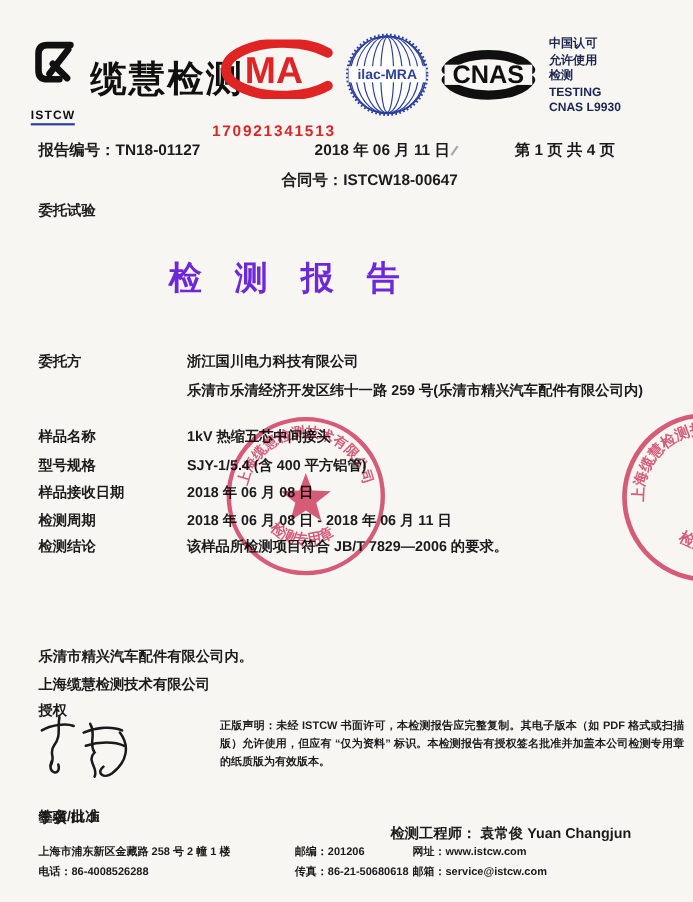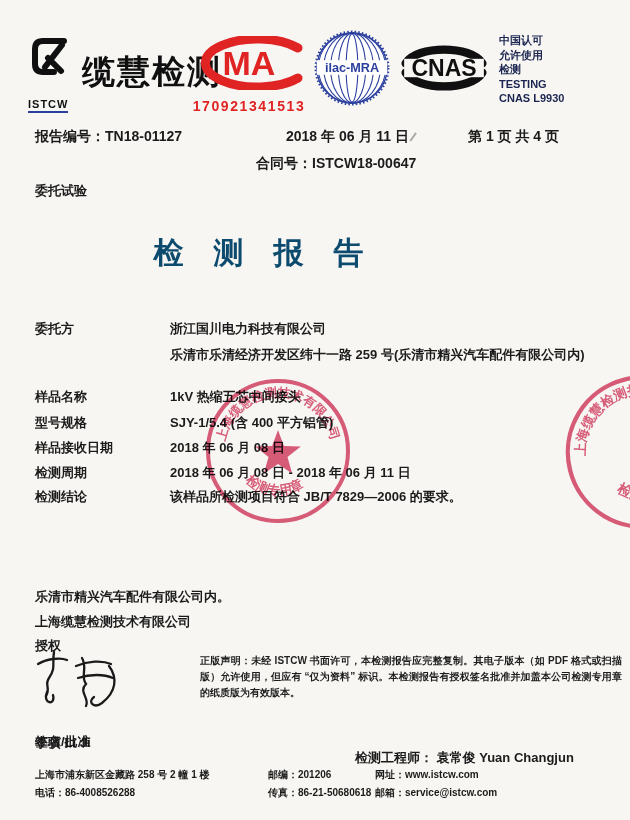--- a/index.html
+++ b/index.html
@@ -11,21 +11,21 @@
   }
   .abs{position:absolute;}
   
   .brand-cn{font-size:33px;font-weight:900;letter-spacing:2px;color:#101010;}
   .istcw-word{font-size:11px;font-weight:900;letter-spacing:1px;color:#101010;}
   .cma-num{font-size:14px;font-weight:800;color:#e02424;letter-spacing:1.6px;}
   .accred{font-size:11px;font-weight:700;line-height:14.5px;color:#1b2550;}
   
   .meta{font-size:14px;font-weight:700;white-space:nowrap;}
   .title{width:517px;text-align:center;font-size:30px;font-weight:800;
-         letter-spacing:30px;text-indent:30px;color:#0c4a6e;}
+         letter-spacing:30px;text-indent:30px;color:#6d28d9;}
   .lbl{font-size:13px;font-weight:700;white-space:nowrap;}
   .val{font-size:13px;font-weight:700;white-space:nowrap;}
   .disclaimer{width:422px;font-size:10px;font-weight:600;line-height:1.6;
               text-align:justify;color:#1e1e1e;}
   .footer-line{font-size:10px;font-weight:700;line-height:18px;white-space:nowrap;}
   .stamp{mix-blend-mode:multiply;opacity:.88;}
   .stray{width:10px;height:1.6px;background:#8a8a8a;transform:rotate(-55deg);opacity:.7;}
 </style>
 </head>
 <body>
@@ -42,21 +42,21 @@
     <div style="width:40px;height:2px;background:#2b3f9e;margin-top:1px;"></div>
   </div>
 
   <div class="abs brand-cn" style="left:82px;top:50px;">缆慧检测</div>
 
   <div class="abs" style="left:190px;top:36px;">
     <svg width="118" height="54" viewBox="0 0 118 54">
       <path d="M108 12 A 52 24 0 1 0 108 42" fill="none" stroke="#e02424" stroke-width="9" stroke-linecap="round"></path>
       <text x="59" y="39" text-anchor="middle" font-size="34" font-weight="800" fill="#e02424" font-family="Liberation Sans, sans-serif">MA</text>
     </svg>
-    <div class="cma-num" style="margin-top:4px;text-align:center;">170921341513</div>
+    <div class="cma-num" style="margin-top:16px;text-align:center;">170921341513</div>
   </div>
 
   <div class="abs" style="left:313px;top:29px;">
     <svg width="78" height="78" viewBox="0 0 80 80">
       <circle cx="40" cy="40" r="36" fill="#ffffff" stroke="#2b3f9e" stroke-width="1.4"></circle>
       <circle cx="40" cy="40" r="37.4" fill="none" stroke="#2b3f9e" stroke-width="2" stroke-dasharray="1.6 2.2"></circle>
       <g fill="none" stroke="#2b3f9e" stroke-width="1.1">
         <ellipse cx="40" cy="40" rx="6" ry="35"></ellipse>
         <ellipse cx="40" cy="40" rx="14" ry="35.5"></ellipse>
         <ellipse cx="40" cy="40" rx="22" ry="36"></ellipse>

